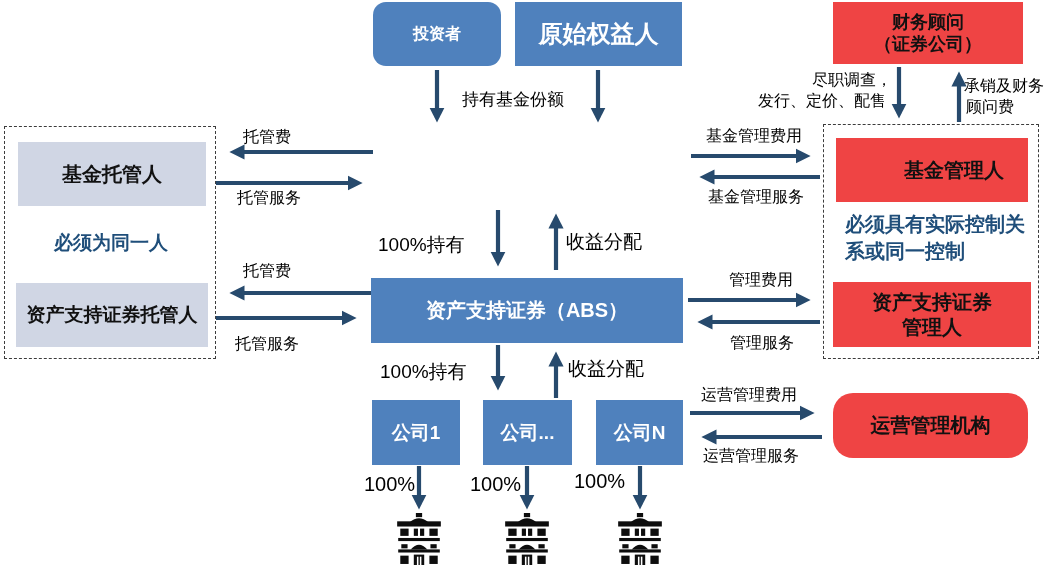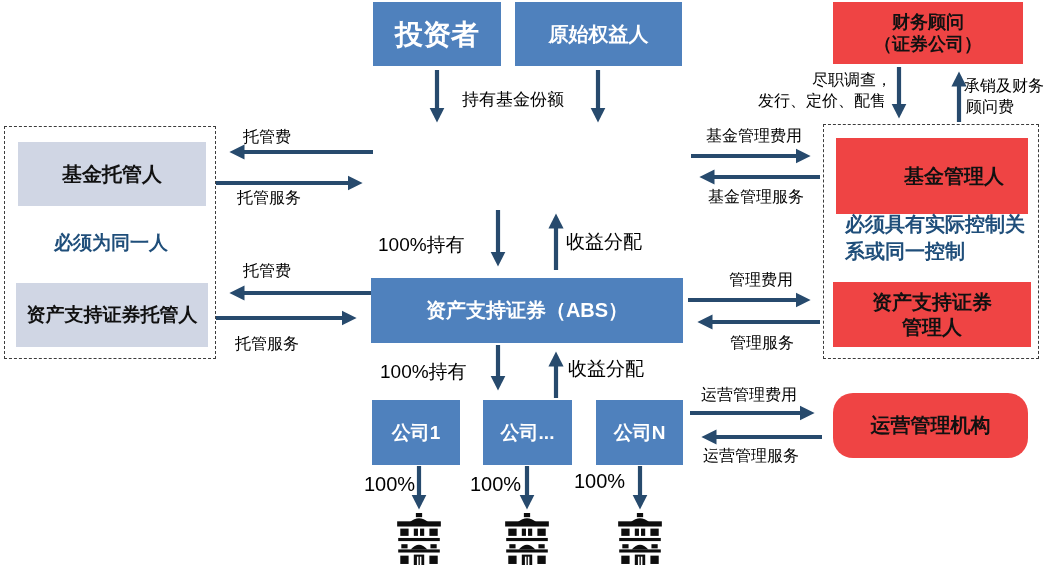--- a/index.html
+++ b/index.html
@@ -53,34 +53,34 @@
       <line x1="822" y1="437" x2="706" y2="437" marker-end="url(#ah)"></line>
       <line x1="419" y1="466" x2="419" y2="505" marker-end="url(#ah)"></line>
       <line x1="527" y1="466" x2="527" y2="505" marker-end="url(#ah)"></line>
       <line x1="640" y1="466" x2="640" y2="505" marker-end="url(#ah)"></line>
     </g>
   </svg>
 
   <div class="dashed" style="left:4px;top:126px;width:212px;height:233px;"></div>
   <div class="dashed" style="left:823px;top:124px;width:216px;height:235px;"></div>
 
-  <div class="node blue" style="left:373px;top:2px;width:128px;height:64px;font-size:28px;">投资者</div>
-  <div class="node blue" style="left:515px;top:2px;width:167px;height:64px;font-size:20px;">原始权益人</div>
+  <div class="node blue" style="left:373px;top:2px;width:128px;height:64px;font-size:16px;border-radius:13px;">投资者</div>
+  <div class="node blue" style="left:515px;top:2px;width:167px;height:64px;font-size:24px;">原始权益人</div>
   <div class="node blue" style="left:371px;top:278px;width:312px;height:65px;font-size:20px;">资产支持证券（ABS）</div>
   <div class="node blue" style="left:372px;top:400px;width:88px;height:65px;font-size:19px;">公司1</div>
   <div class="node blue" style="left:483px;top:400px;width:89px;height:65px;font-size:19px;">公司...</div>
   <div class="node blue" style="left:596px;top:400px;width:87px;height:65px;font-size:19px;">公司N</div>
 
   <div class="node light-r" style="left:833px;top:2px;width:190px;height:62px;font-size:18px;">
     <div>财务顾问</div>
     <div>（证券公司）</div>
   </div>
   <div class="node light-l" style="left:18px;top:142px;width:188px;height:64px;font-size:20px;">基金托管人</div>
   <div class="node light-l" style="left:16px;top:283px;width:192px;height:64px;font-size:19px;">资产支持证券托管人</div>
-  <div class="node light-r" style="left:836px;top:138px;width:192px;height:76px;font-size:20px;padding-left:44px;">基金管理人</div>
+  <div class="node light-r" style="left:836px;top:138px;width:192px;height:64px;font-size:20px;padding-left:44px;">基金管理人</div>
   <div class="node light-r" style="left:833px;top:282px;width:198px;height:65px;font-size:20px;">
     <div>资产支持证券</div>
     <div>管理人</div>
   </div>
   <div class="node light-r" style="left:833px;top:393px;width:195px;height:65px;font-size:20px;border-radius:20px;">运营管理机构</div>
 
   <div class="note" style="left:8px;top:230px;width:206px;text-align:center;font-size:19px;">必须为同一人</div>
   <div class="note" style="left:845px;top:211px;font-size:20px;">
     <div>必须具有实际控制关</div>
     <div>系或同一控制</div>

